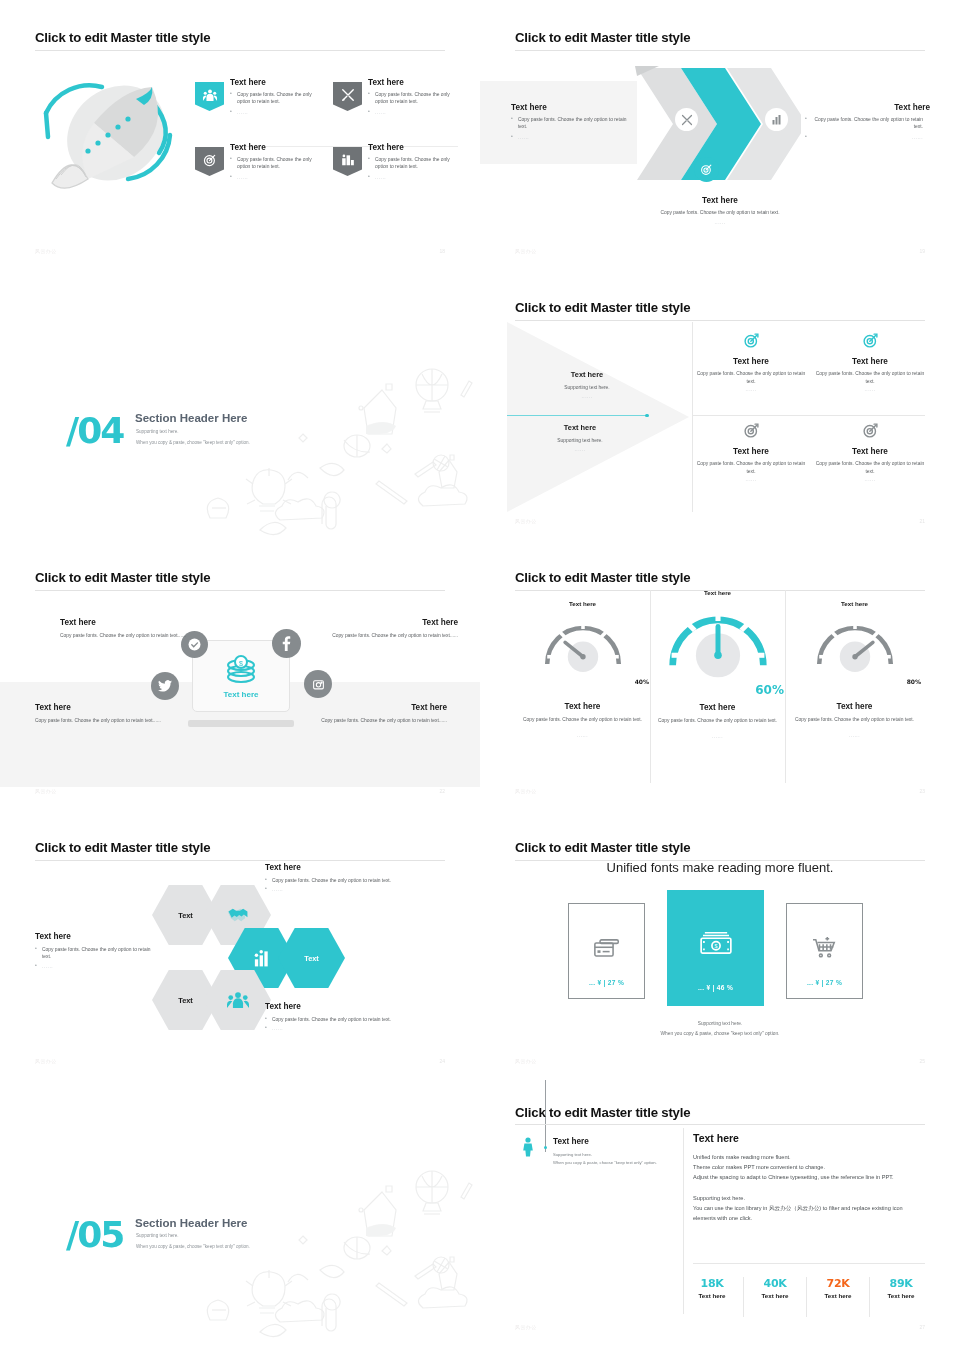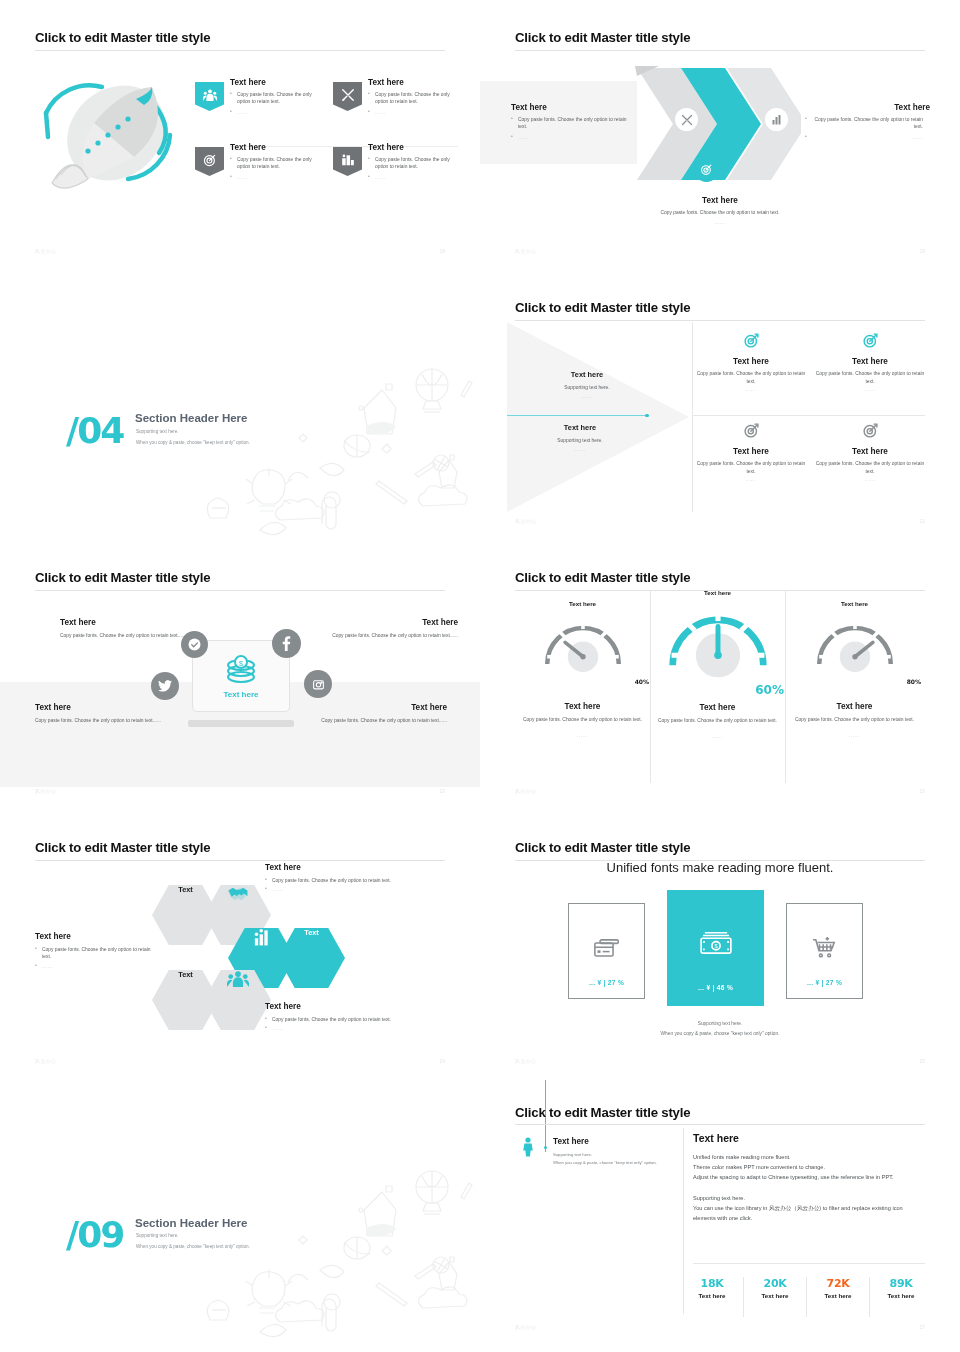--- a/index.html
+++ b/index.html
@@ -48,21 +48,21 @@
   .soc { position:absolute; border-radius:50%; background:#868b8e; display:flex;align-items:center;justify-content:center;}
   .band { position:absolute; left:0; width:480px; background:#f4f4f4;}
 
   
   .gauge-cell { position:absolute; top:60px; width:133px; height:185px; }
   .g-lbl { text-align:center; font-size:6.2px; font-weight:bold; color:#1a1a1a;}
   .g-pct { text-align:right; font-weight:bold; font-family:"DejaVu Sans", sans-serif;}
 
   
   .hex { position:absolute; background:#e2e3e4; clip-path:polygon(25% 0,75% 0,100% 50%,75% 100%,25% 100%,0 50%);
-         display:flex; align-items:flex-start; justify-content:center; }
+         display:flex; align-items:center; justify-content:center; }
   .hex.on { background:#2ec5ce; }
   .hex span { font-size:7.4px; font-weight:bold; color:#1a1a1a; }
   .hex.on span { color:#fff; }
 
   
   .card { position:absolute; border:1px solid #8e9396; background:#fff; }
   .card.on { background:#2ec5ce; border-color:#2ec5ce; }
   .card-val { position:absolute; left:0; right:0; bottom:12px; text-align:center; font-size:6.6px;
               font-weight:bold; color:#2ec5ce; letter-spacing:.3px;}
   .card.on .card-val { color:#fff; bottom:14px;}
@@ -637,21 +637,21 @@
             <path d="M24 6 v-8M8 14 l-7 -5M40 14 l7 -5M10 30 l-8 4M38 30 l8 4"></path>
           </g>
       <circle cx="211" cy="58" r="2"></circle>
       <path d="M153 84 l4 4 -4 4 -4 -4z"></path>
       <path d="M237 94 l4 5 -4 4 -5 -4z"></path>
       <ellipse cx="207" cy="96" rx="13" ry="11"></ellipse>
           <path d="M194 90 a30 30 0 0 0 26 12"></path>
           <path d="M207 85v22"></path>
     </svg>
   </div>
-  <div class="sec-num" style="left:66px;top:134px">/09</div>
+  <div class="sec-num" style="left:66px;top:134px">/05</div>
   <div class="sec-h" style="left:135px;top:137px">Section Header Here</div>
   <div class="sec-s" style="left:136px;top:152px">Supporting text here.</div>
   <div class="sec-s" style="left:136px;top:163px">When you copy &amp; paste, choose "keep text only" option.</div>
 </div>
 
 <div class="slide" style="left:480px;top:1080px;height:272px">
   <div class="tl-line" style="left:65px;top:0;height:72px"></div>
   <div class="s-title" style="top:25px">Click to edit Master title style</div>
   <div class="s-rule" style="top:44px"></div>
 
@@ -683,21 +683,21 @@
   </div>
 
   <div class="vsep" style="left:213px;top:183px;width:232px;height:1px"></div>
 
   <div class="stat" style="left:201px;top:197px">
     <div class="num" style="color:#2ec5ce">18K</div>
     <div class="cap">Text here</div>
   </div>
   <div class="vsep" style="left:263px;top:197px;width:1px;height:40px"></div>
   <div class="stat" style="left:264px;top:197px">
-    <div class="num" style="color:#2ec5ce">20K</div>
+    <div class="num" style="color:#2ec5ce">40K</div>
     <div class="cap">Text here</div>
   </div>
   <div class="vsep" style="left:326px;top:197px;width:1px;height:40px"></div>
   <div class="stat" style="left:327px;top:197px">
     <div class="num" style="color:#f4661b">72K</div>
     <div class="cap">Text here</div>
   </div>
   <div class="vsep" style="left:389px;top:197px;width:1px;height:40px"></div>
   <div class="stat" style="left:390px;top:197px">
     <div class="num" style="color:#2ec5ce">89K</div>

